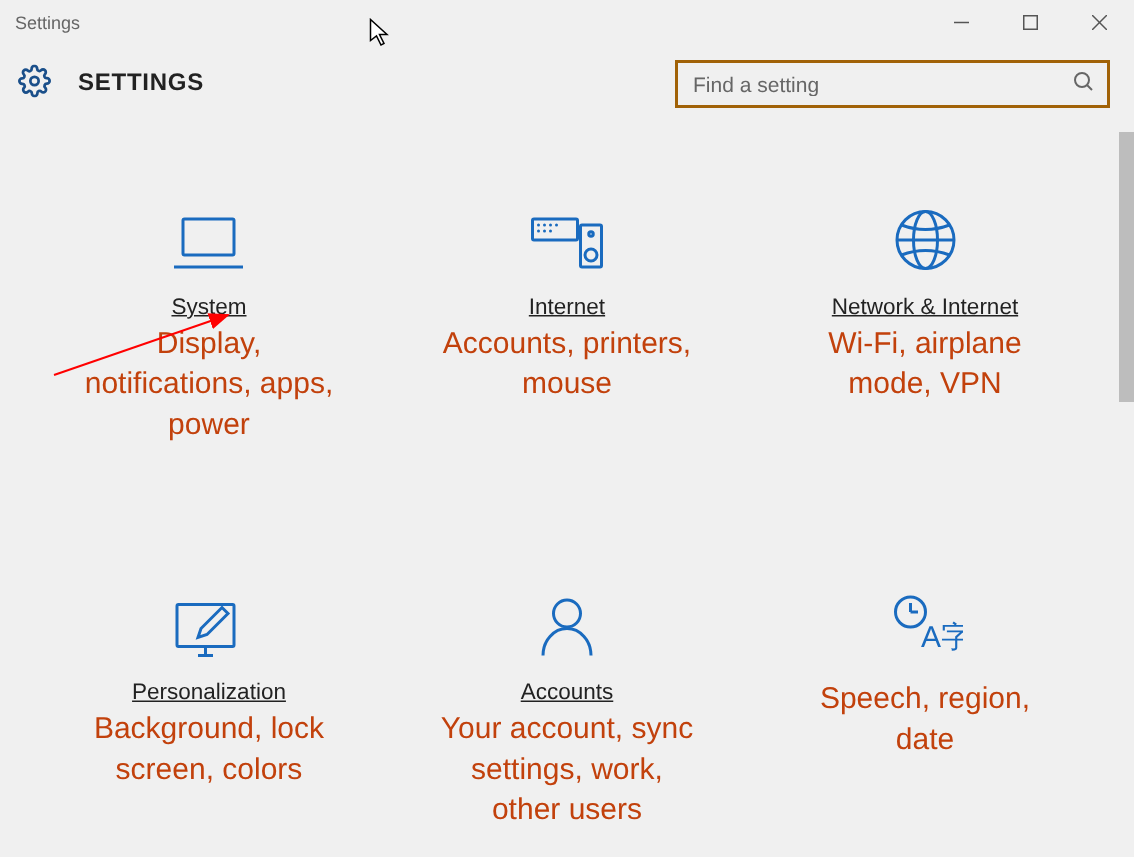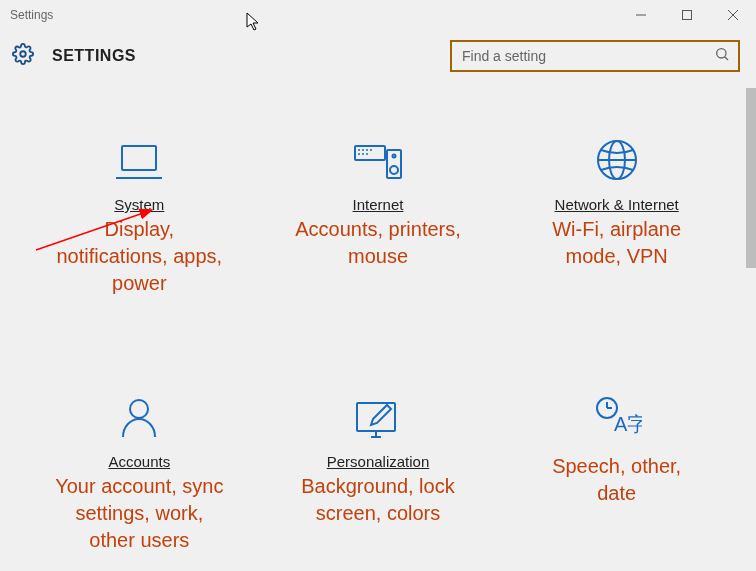--- a/index.html
+++ b/index.html
@@ -223,52 +223,52 @@
           <path d="M6 12 Q22 18 38 12"></path>
           <path d="M6 32 Q22 26 38 32"></path>
         </svg>
       </div>
       <div class="tile-title">Network &amp; Internet</div>
       <div class="tile-desc">Wi-Fi, airplane mode, VPN</div>
     </div>
 
     <div class="tile">
       <div class="tile-icon">
-        <svg width="44" height="44" viewBox="0 0 44 44" fill="none" stroke="currentColor" stroke-width="2">
-          <circle cx="22" cy="14" r="9"></circle>
-          <path d="M6 42 a16 18 0 0 1 32 0"></path>
-        </svg>
-      </div>
-      <div class="tile-title">Accounts</div>
-      <div class="tile-desc">Your account, sync settings, work, other users</div>
-    </div>
-
-    <div class="tile">
-      <div class="tile-icon">
         <svg width="50" height="42" viewBox="0 0 50 42" fill="none" stroke="currentColor" stroke-width="2">
           <rect x="4" y="6" width="38" height="28" rx="1"></rect>
           <line x1="18" y1="40" x2="28" y2="40"></line>
           <line x1="23" y1="34" x2="23" y2="40"></line>
           <path d="M20 22 L34 8 L38 12 L24 26 L18 28 Z"></path>
         </svg>
       </div>
       <div class="tile-title">Personalization</div>
       <div class="tile-desc">Background, lock screen, colors</div>
     </div>
 
     <div class="tile">
       <div class="tile-icon">
+        <svg width="44" height="44" viewBox="0 0 44 44" fill="none" stroke="currentColor" stroke-width="2">
+          <circle cx="22" cy="14" r="9"></circle>
+          <path d="M6 42 a16 18 0 0 1 32 0"></path>
+        </svg>
+      </div>
+      <div class="tile-title">Accounts</div>
+      <div class="tile-desc">Your account, sync settings, work, other users</div>
+    </div>
+
+    <div class="tile">
+      <div class="tile-icon">
         <svg width="50" height="44" viewBox="0 0 50 44" fill="none" stroke="currentColor" stroke-width="2">
           <circle cx="15" cy="13" r="10"></circle>
           <line x1="15" y1="13" x2="15" y2="7"></line>
           <line x1="15" y1="13" x2="20" y2="13"></line>
           <text x="22" y="36" font-size="20" fill="currentColor" stroke="none" font-family="sans-serif">A字</text>
         </svg>
       </div>
-      <div class="tile-desc">Speech, other, date</div>
+      <div class="tile-desc">Speech, region, date</div>
     </div>
 
     <div class="tile">
       <div class="tile-icon">
         
       </div>
     </div>
     <div class="tile">
       <div class="tile-icon">
         

